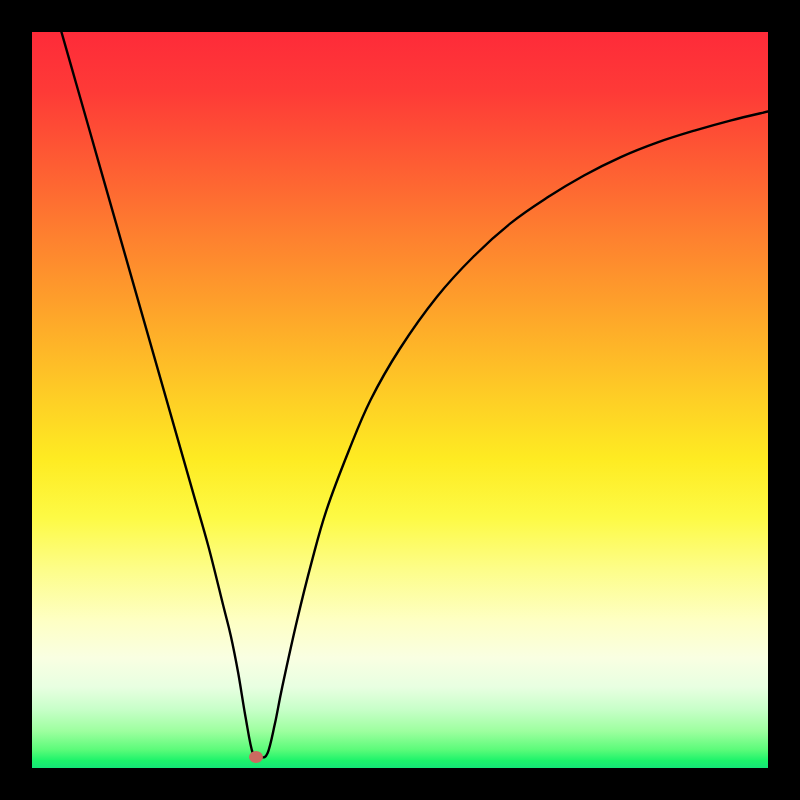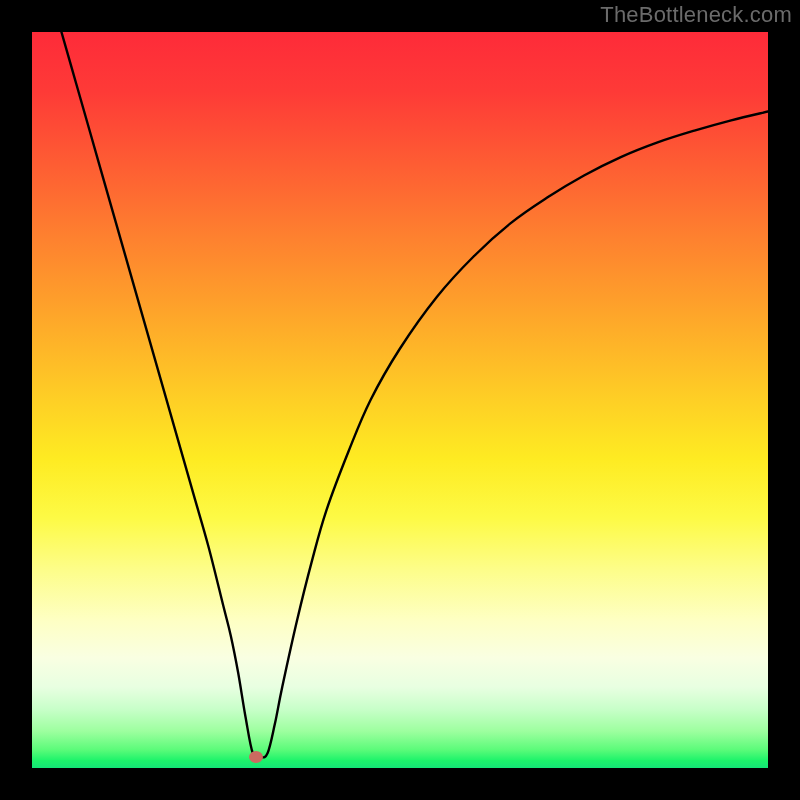--- a/index.html
+++ b/index.html
@@ -69,21 +69,20 @@
     background: #cb6b60;
     z-index: 3;
     transform: translate(-50%, -50%);
   }
 </style>
 </head>
 <body>
 
 <div class="frame">
 
-  <div class="watermark">TheBottleneck.com</div>
 
   <div class="plot-area"></div>
 
   <svg class="curve" viewBox="0 0 736 736" preserveAspectRatio="none">
     <path id="curve-path" fill="none" stroke="#000000" stroke-width="2.4" stroke-linejoin="round" stroke-linecap="round" d="M 29.44 0.00 C 32.09 9.27, 38.86 32.97, 44.16 51.52 C 49.46 70.07, 53.58 84.49, 58.88 103.04 C 64.18 121.59, 68.30 136.01, 73.60 154.56 C 78.90 173.11, 83.02 187.53, 88.32 206.08 C 93.62 224.63, 97.74 239.05, 103.04 257.60 C 108.34 276.15, 112.46 290.57, 117.76 309.12 C 123.06 327.67, 127.18 342.09, 132.48 360.64 C 137.78 379.19, 141.90 393.61, 147.20 412.16 C 152.50 430.71, 156.62 445.13, 161.92 463.68 C 167.22 482.23, 171.34 495.33, 176.64 515.20 C 181.94 535.07, 187.39 558.18, 191.36 574.08 C 195.33 589.98, 196.07 591.60, 198.72 603.52 C 201.37 615.44, 203.43 625.75, 206.08 640.32 C 208.73 654.89, 210.79 669.91, 213.44 684.48 C 216.09 699.05, 218.15 713.99, 220.80 721.28 C 223.45 728.57, 225.51 724.96, 228.16 724.96 C 230.81 724.96, 232.87 727.24, 235.52 721.28 C 238.17 715.32, 240.23 703.76, 242.88 691.84 C 245.53 679.92, 246.27 673.59, 250.24 655.04 C 254.21 636.49, 259.66 611.32, 264.96 588.80 C 270.26 566.28, 274.38 549.79, 279.68 529.92 C 284.98 510.05, 287.78 498.27, 294.40 478.40 C 301.02 458.53, 308.53 439.39, 316.48 419.52 C 324.43 399.65, 329.29 386.55, 338.56 368.00 C 347.83 349.45, 356.08 335.03, 368.00 316.48 C 379.92 297.93, 391.55 281.52, 404.80 264.96 C 418.05 248.40, 428.35 237.73, 441.60 224.48 C 454.85 211.23, 465.15 201.96, 478.40 191.36 C 491.65 180.76, 501.95 174.21, 515.20 165.60 C 528.45 156.99, 538.75 150.81, 552.00 143.52 C 565.25 136.23, 575.55 131.08, 588.80 125.12 C 602.05 119.16, 612.35 115.17, 625.60 110.40 C 638.85 105.63, 649.15 102.60, 662.40 98.62 C 675.65 94.65, 685.95 91.76, 699.20 88.32 C 712.45 84.88, 729.38 81.08, 736.00 79.49"></path>
   </svg>
 
   <div id="marker" class="marker" style="left: 256.48px; top: 756.96px; background: rgb(203, 107, 96);"></div>
 
 </div>

